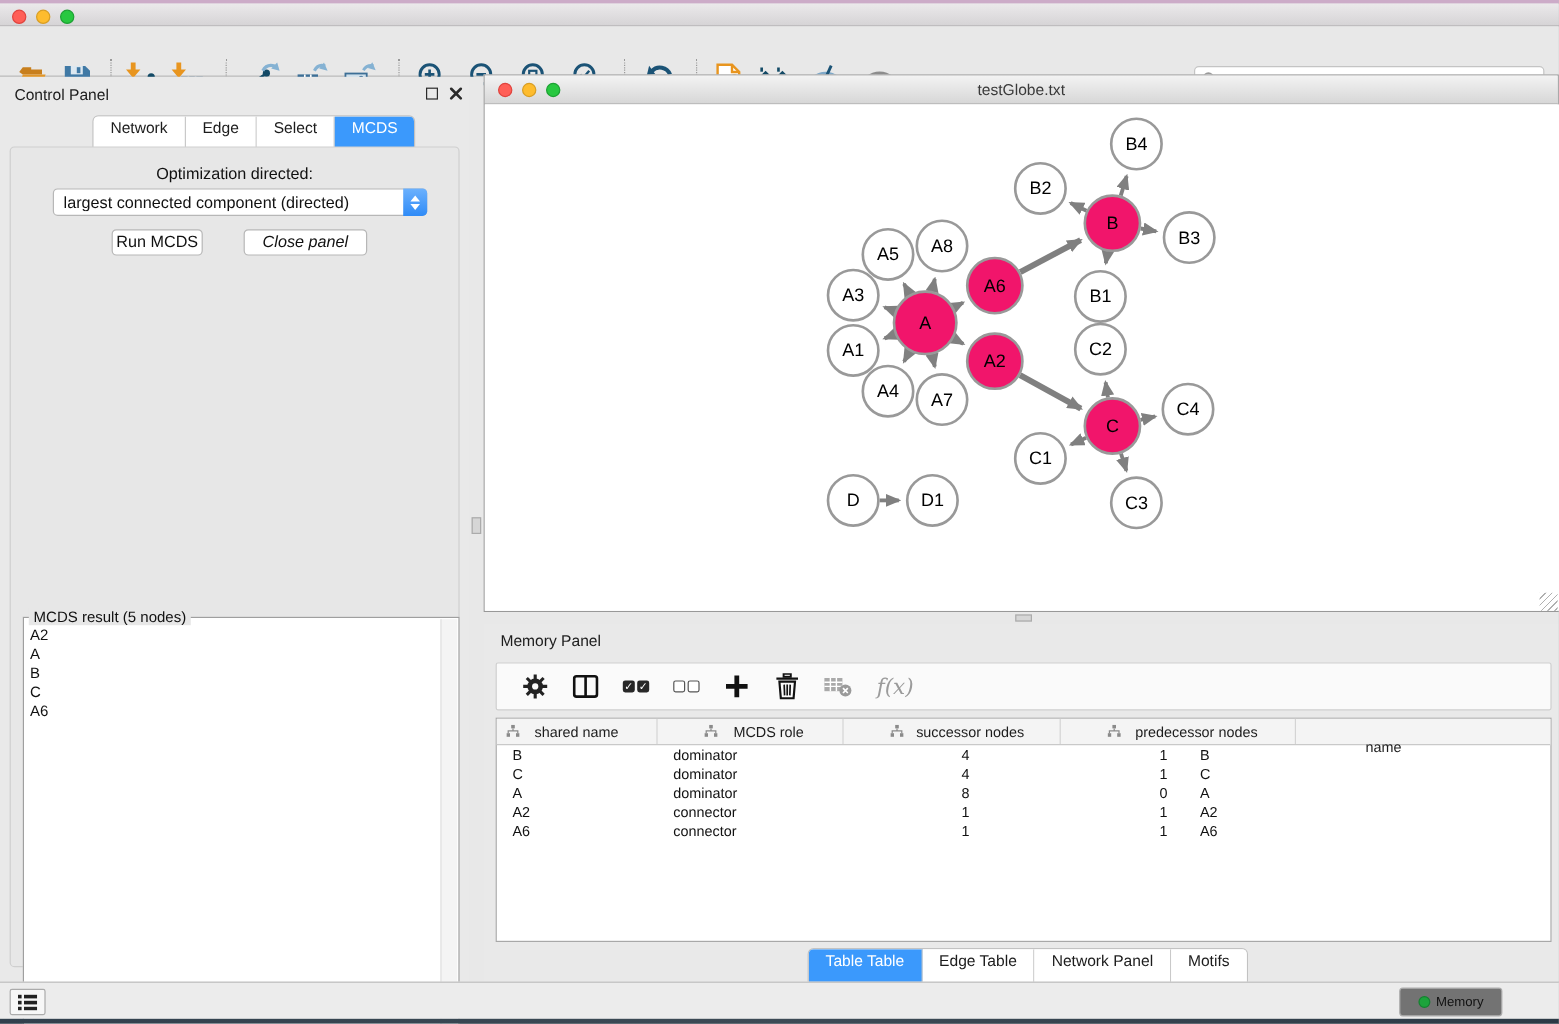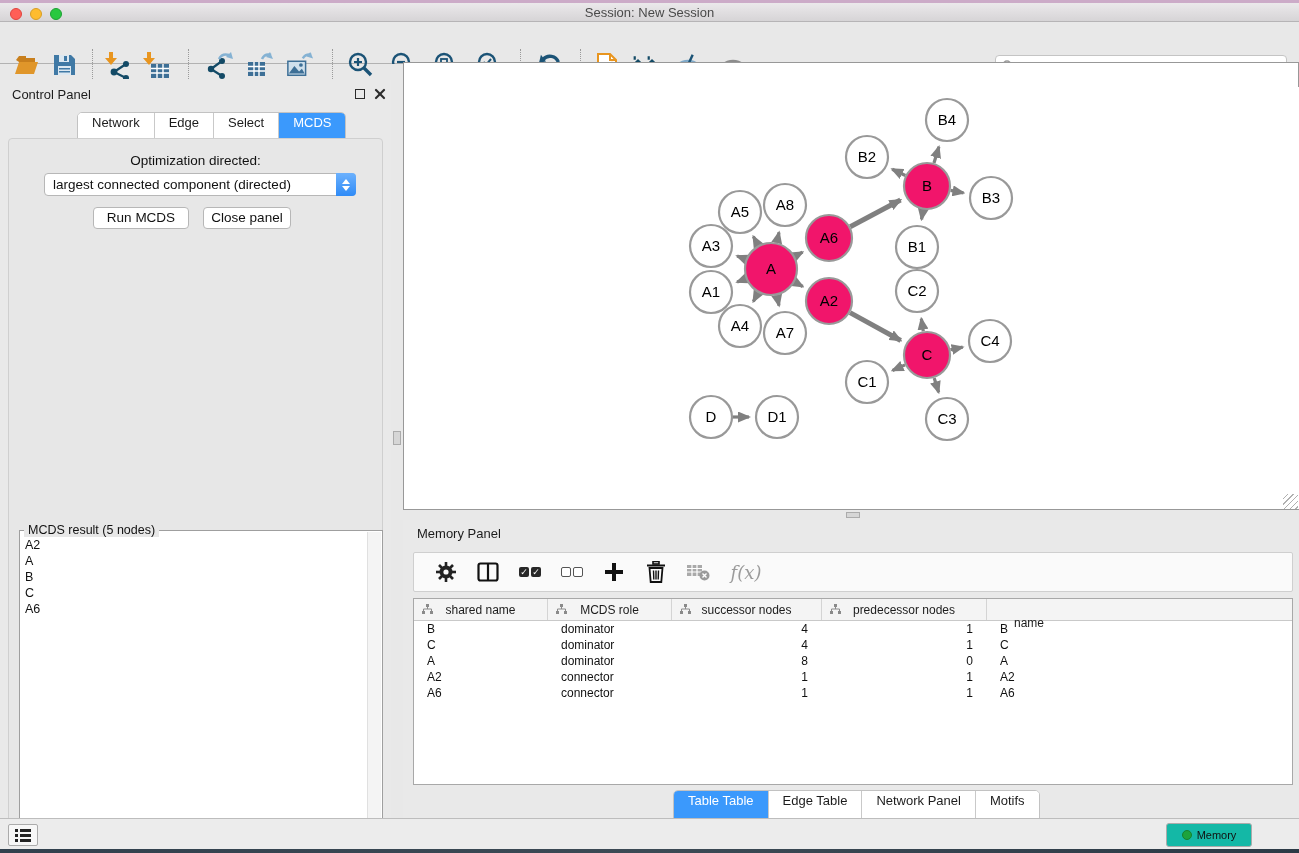--- a/index.html
+++ b/index.html
@@ -25,21 +25,21 @@
   
   .toolbar { position:absolute; top:22px; left:0; width:1299px; height:42px;
     background:#e8e8e8; border-bottom:1px solid #b2b2b2; }
   .tb-btn { position:absolute; top:29px; width:28px; height:28px; display:flex; align-items:center; justify-content:center; }
   .tb-sep { position:absolute; top:27px; width:0; height:32px; border-left:1px dotted #9a9a9a; }
   .searchbox { position:absolute; top:33px; left:995px; width:292px; height:22px; background:#fff;
     border:1px solid #c4c4c4; border-radius:4px; display:flex; align-items:center; padding-left:5px; }
   .searchbox input { border:none; outline:none; flex:1; font-size:12px; background:transparent; }
 
   
-  .control-panel { position:absolute; top:80px; left:0; width:391px; height:754px; background:#e9e9e9; }
+  .control-panel { position:absolute; top:64px; left:0; width:391px; height:754px; background:#e9e9e9; }
   .cp-title { position:absolute; top:7px; left:12px; font-size:13px; color:#1c1c1c; }
   .panel-controls { position:absolute; top:8px; display:flex; gap:9px; align-items:center; }
   .float-box { width:10px; height:10px; border:1.6px solid #2b2b2b; background:transparent; }
   .seg-tabs { position:absolute; display:flex; border:1px solid #c2c2c2; border-radius:5px; overflow:hidden; background:#fff; }
   .seg-tab { height:31px; line-height:20px; text-align:left; font-size:13px; color:#1c1c1c;
     background:#fff; border-right:1px solid #c9c9c9; padding:0 14px; white-space:nowrap; }
   .seg-tab:last-child { border-right:none; }
   .seg-tab.active { background:#3b99fc; color:#fff; }
   .cp-content { position:absolute; top:58px; left:8px; width:375px; height:684px;
     background:#e7e7e7; border:1px solid #cfcfcf; border-radius:4px; }
@@ -84,54 +84,53 @@
     background:#fafafa; border:1px solid #cfcfcf; border-radius:2px; display:flex; align-items:center; gap:14px; padding-left:18px; }
   .tp-icon { display:flex; align-items:center; justify-content:center; width:28px; height:28px; }
   .fx-label { font-family:"DejaVu Serif", serif; font-style:italic; font-size:18px; color:#9b9b9b; }
   .checkpair { display:flex; gap:2px; }
   .cbox { width:10px; height:10px; border-radius:2px; }
   .cbox.checked { background:#282828; color:#fff; font-size:9px; line-height:10px; text-align:center; }
   .cbox.empty { border:1.5px solid #555; background:#fff; }
 
   .data-table { position:absolute; top:78px; left:10px; width:880px; height:187px;
     background:#fff; border:1px solid #a8a8a8; }
-  .dt-header { display:flex; height:22px; background:#f4f4f4; border-bottom:1px solid #c9c9c9; }
+  .dt-header { display:flex; height:22px; background:#f4f4f4; border-bottom:1px solid #c9c9c9;gap:31px; }
   .dt-hcell { position:relative; border-right:1px solid #d4d4d4; display:flex; align-items:center; justify-content:center;
     font-size:12px; color:#1c1c1c; }
   .dt-hcell .hicon { position:absolute; left:8px; top:5px; }
   .dt-row { display:flex; height:16px; align-items:center; }
   .dt-cell { font-size:12px; color:#111; white-space:nowrap; overflow:hidden; }
   .al { padding-left:13px; text-align:left; }
   .ar { padding-right:14px; text-align:right; }
 
   .bottom-tabs { position:absolute; top:270px; left:270px; }
   .statusbar { position:absolute; top:818px; left:0; width:1299px; height:31px;
     background:#ececec; border-top:1px solid #bdbdbd; }
   .list-btn { position:absolute; top:5px; left:8px; width:30px; height:22px; background:#f7f7f7;
     border:1px solid #ababab; border-radius:2px; display:flex; align-items:center; justify-content:center; }
-  .memory-btn { position:absolute; top:4px; left:1166px; width:86px; height:24px; background:#14b8a6;
+  .memory-btn { position:absolute; top:4px; left:1166px; width:86px; height:24px; background:#737373;
     border:1px solid #ababab; border-radius:3px; display:flex; align-items:center; justify-content:center; gap:5px; }
   .memory-dot { width:10px; height:10px; border-radius:50%; background:#1da33c; border:1px solid #148230; }
   .memory-label { font-size:11px; color:#111; }
 
   .xicon line { stroke:#2b2b2b; stroke-width:2.2; stroke-linecap:round; }
 </style>
 </head>
 <body>
 
 <div class="screen">
   <div class="desktop-top"></div>
 
   <div class="titlebar">
     <div class="lights">
       <div class="light red"></div>
       <div class="light yellow"></div>
       <div class="light green"></div>
     </div>
-    <div class="title">Session: New Session</div>
   </div>
 
   <div class="toolbar">
     <div class="tb-btn" style="left:12px">
       <svg width="27" height="27" viewBox="0 0 27 27">
         <path d="M3 8l3-4h7v2h9v4H6z" fill="#c87f1d"></path>
         <path d="M6 10h19l-4 12H2z" fill="#e0962a"></path>
       </svg>
     </div>
     <div class="tb-btn" style="left:50px">
@@ -302,42 +301,50 @@
 
     <div class="cp-content">
       <div class="opt-label">Optimization directed:</div>
       <div class="dropdown">
         <div class="dd-text">largest connected component (directed)</div>
         <div class="dd-stepper">
           <div class="dd-arrow-up"></div>
             <div class="dd-arrow-down"></div>
         </div>
       </div>
-      <div class="cp-btn" style="left:84px; width:96px;">Run MCDS</div>
-      <div class="cp-btn" style="left:194px; width:88px;">Close panel</div>
+      <div class="cp-btn" style="left:84px; width:76px;">Run MCDS</div>
+      <div class="cp-btn" style="left:194px; width:103px;font-style:italic;">Close panel</div>
 
       <div class="mcds-fieldset">
         <div class="mcds-legend">MCDS result (5 nodes)</div>
         <div class="mcds-list" id="mcds-list">
             <div>A2</div>
             <div>A</div>
             <div>B</div>
             <div>C</div>
             <div>A6</div>
           </div>
         <div class="mcds-scroll"></div>
       </div>
     </div>
   </div>
 
   <div class="v-divider">
     <div class="v-handle"></div>
   </div>
 
   <div class="net-frame">
+    <div class="net-titlebar">
+      <div class="lights">
+        <div class="light red"></div>
+        <div class="light yellow"></div>
+        <div class="light green"></div>
+      </div>
+      <div class="net-title">testGlobe.txt</div>
+    </div>
     <div class="net-canvas">
       <svg id="graph-svg" width="894" height="422">
           <defs>
             <marker id="arrow" markerUnits="userSpaceOnUse" markerWidth="13" markerHeight="11" refX="11" refY="5.5" orient="auto">
               <polygon points="0,0 13,5.5 0,11" fill="#808080"></polygon>
             </marker>
           </defs>
           <line x1="354.1001574334304" y1="158.2809346356624" x2="349.37761451347956" y2="149.59754926672048" stroke="#808080" stroke-width="3.2" marker-end="url(#arrow)"></line>
           <line x1="372.7698157277467" y1="155.62369953030094" x2="375.0164873934479" y2="145.35320048709534" stroke="#808080" stroke-width="3.2" marker-end="url(#arrow)"></line>
           <line x1="341.78885483284466" y1="172.33572768592379" x2="333.1448912844574" y2="169.02220832570868" stroke="#808080" stroke-width="3.2" marker-end="url(#arrow)"></line>

